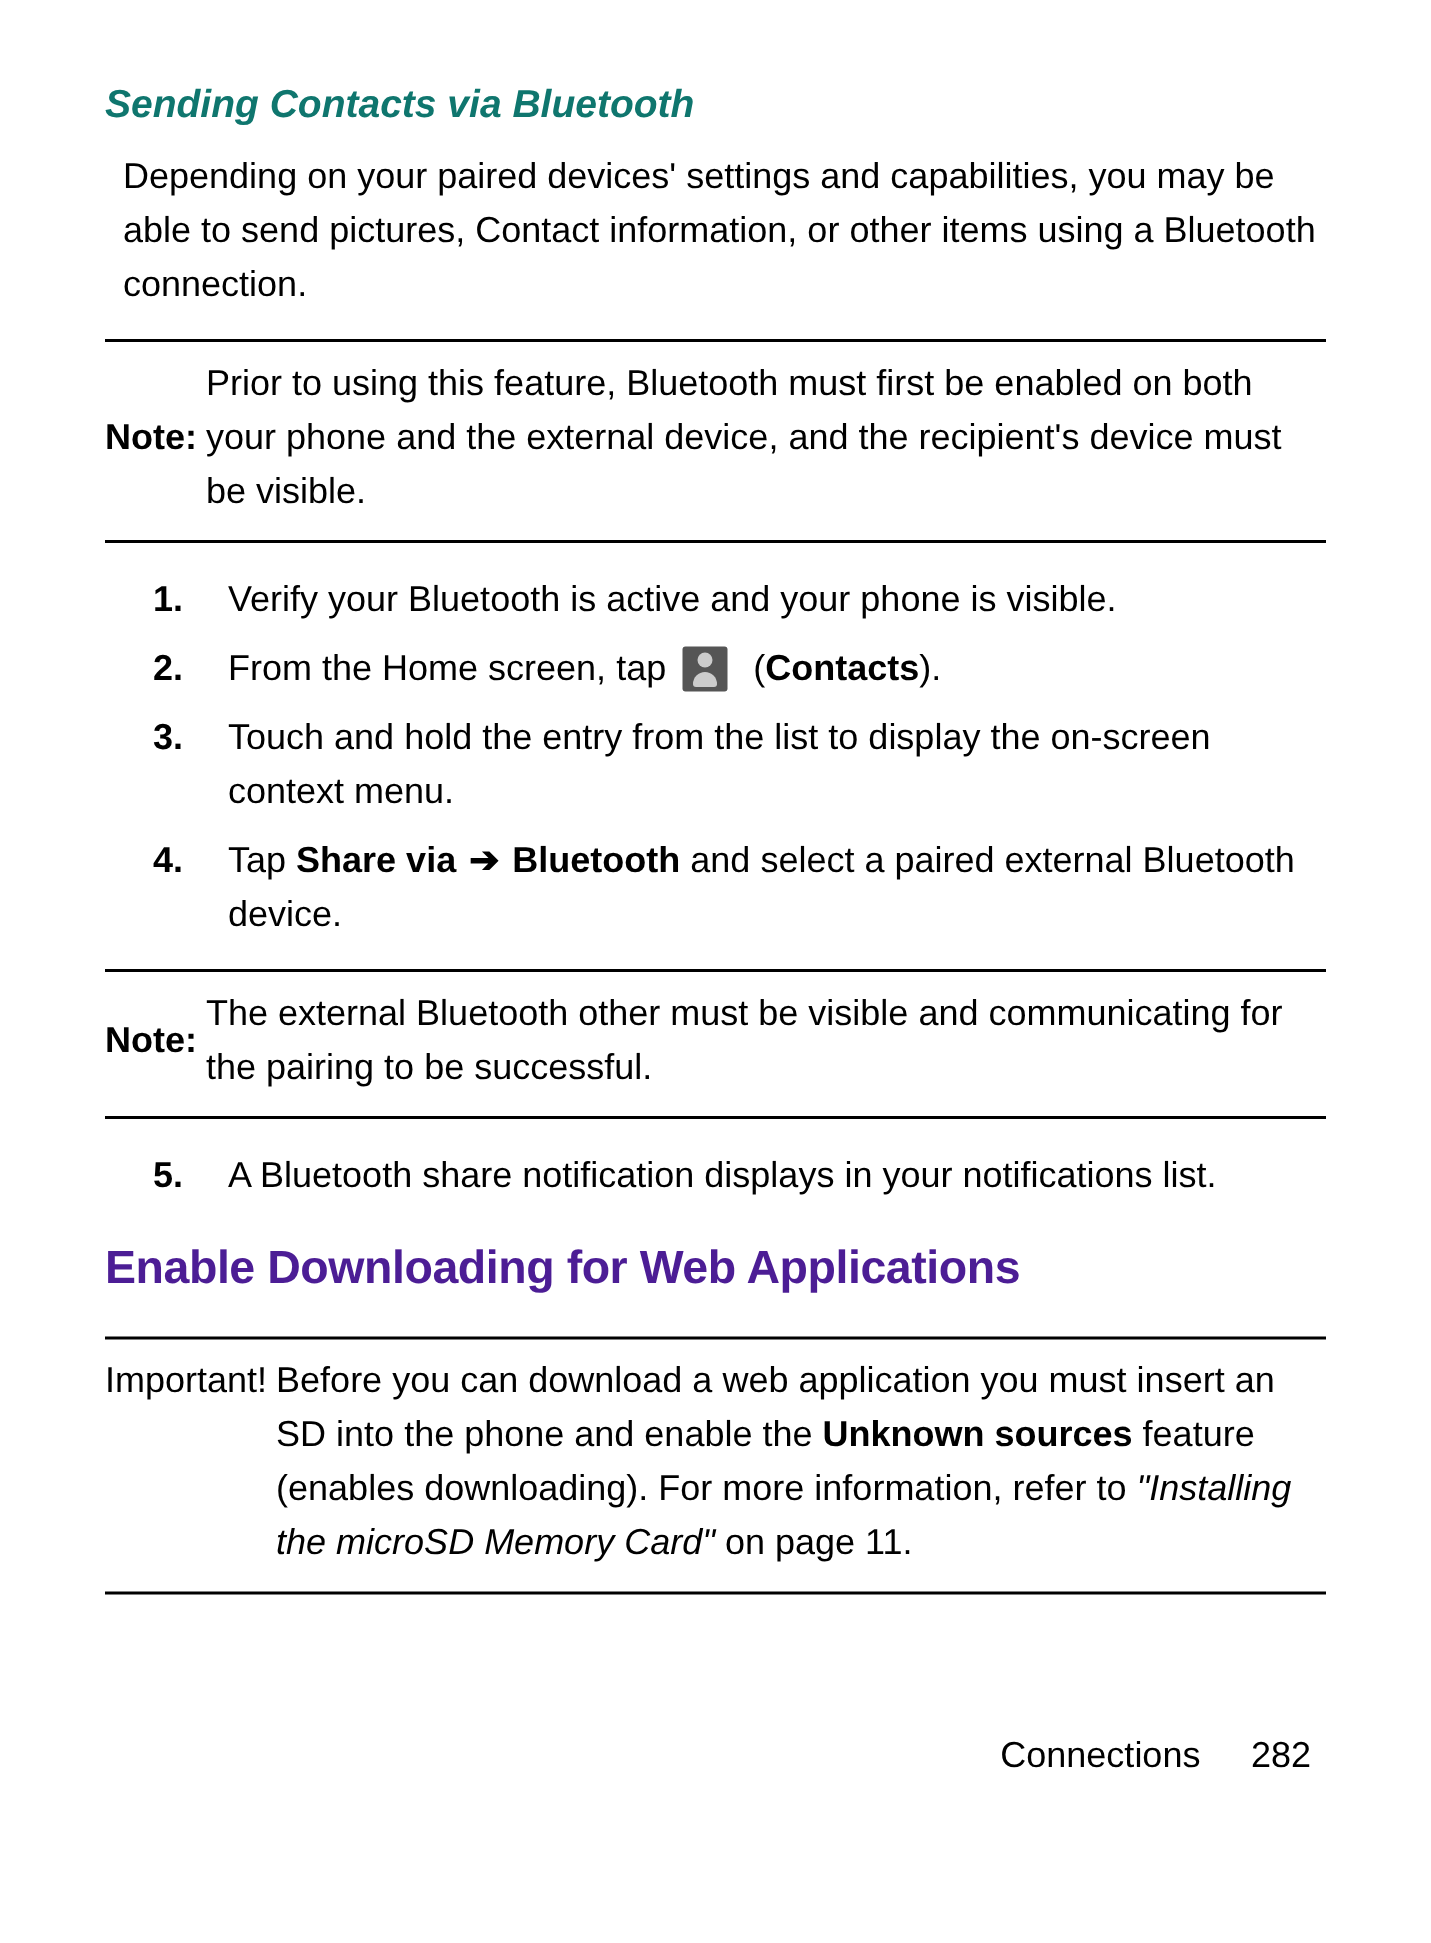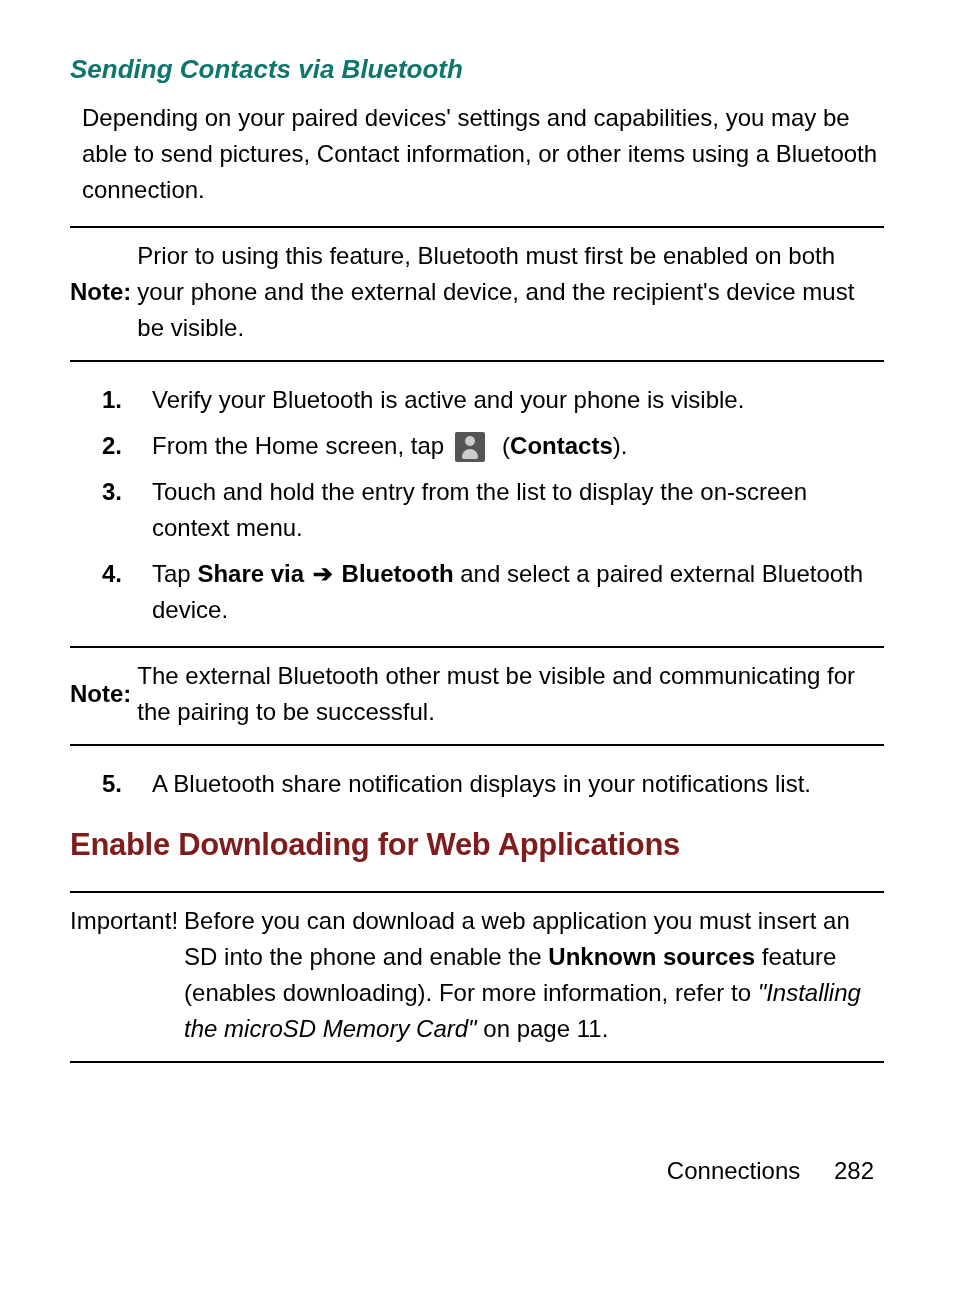--- a/index.html
+++ b/index.html
@@ -12,21 +12,21 @@
       line-height: 1.5;
     }
     .heading-sub {
       color: #0f766e;
       font-weight: bold;
       font-style: italic;
       font-size: 26px;
       margin-bottom: 11px;
     }
     .heading-main {
-      color: #7f1d1d;
+      color: #4c1d95;
       font-weight: 900;
       font-size: 31px;
       margin-top: 20px;
       margin-bottom: 22px;
       font-family: Arial Black, Arial, sans-serif;
       letter-spacing: -0.3px;
     }
     .intro {
       margin-left: 12px;
       margin-bottom: 18px;

